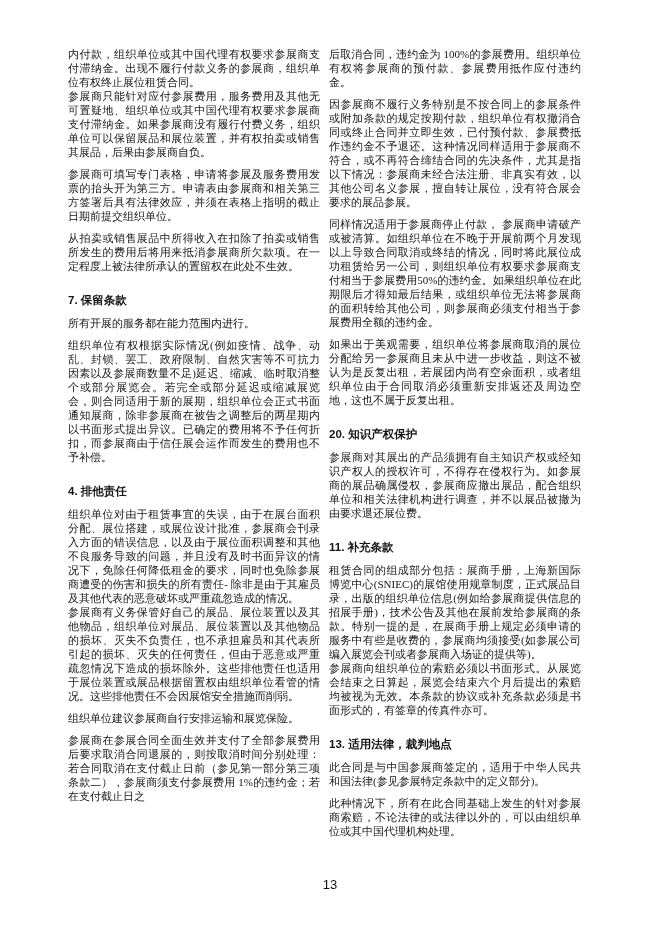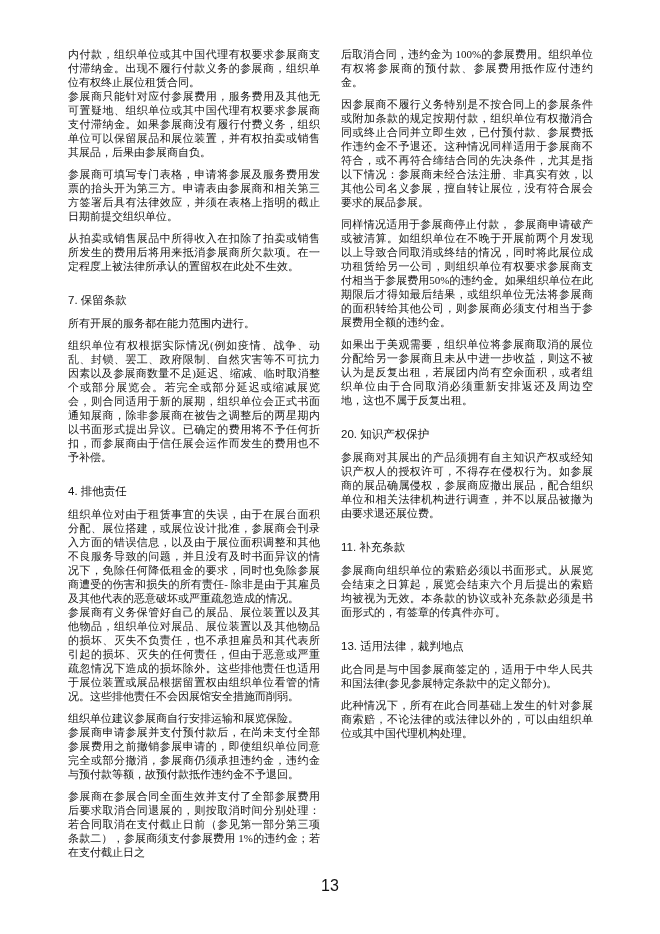--- a/index.html
+++ b/index.html
@@ -13,52 +13,52 @@
     height: 934px;
     background: #ffffff;
     color: #111111;
     overflow: hidden;
   }
   .content {
     position: absolute;
     left: 68px;
     top: 47px;
     display: flex;
-    gap: 21px;
+    gap: 9px;
   }
   .col {
     width: 252px;
     font-family: "Liberation Serif", "DejaVu Serif", serif;
     font-size: 11px;
     line-height: 14px;
     text-align: justify;
     color: #141414;
   }
   .para {
     margin: 8px 0 0 0;
   }
   .para.flush {
     margin-top: 0;
   }
   .heading {
     font-family: "Liberation Sans", "DejaVu Sans", sans-serif;
-    font-weight: normal;
+    font-weight: bold;
     font-size: 11.5px;
     line-height: 14px;
     margin: 20px 0 9px 0;
     text-align: left;
   }
   .page-number {
     position: absolute;
     left: 0;
     top: 877px;
     width: 660px;
     text-align: center;
     font-family: "Liberation Sans", "DejaVu Sans", sans-serif;
-    font-size: 16px;
+    font-size: 13px;
     color: #111111;
   }
 </style>
 </head>
 <body>
 
 <div class="page">
   <div class="content">
 
     <div class="col">
@@ -66,32 +66,32 @@
       <div class="para flush">参展商只能针对应付参展费用，服务费用及其他无可置疑地、组织单位或其中国代理有权要求参展商支付滞纳金。如果参展商没有履行付费义务，组织单位可以保留展品和展位装置，并有权拍卖或销售其展品，后果由参展商自负。</div>
       <div class="para">参展商可填写专门表格，申请将参展及服务费用发票的抬头开为第三方。申请表由参展商和相关第三方签署后具有法律效应，并须在表格上指明的截止日期前提交组织单位。</div>
       <div class="para">从拍卖或销售展品中所得收入在扣除了拍卖或销售所发生的费用后将用来抵消参展商所欠款项。在一定程度上被法律所承认的置留权在此处不生效。</div>
       <div class="heading">7. 保留条款</div>
       <div class="para flush">所有开展的服务都在能力范围内进行。</div>
       <div class="para">组织单位有权根据实际情况(例如疫情、战争、动乱、封锁、罢工、政府限制、自然灾害等不可抗力因素以及参展商数量不足)延迟、缩减、临时取消整个或部分展览会。若完全或部分延迟或缩减展览会，则合同适用于新的展期，组织单位会正式书面通知展商，除非参展商在被告之调整后的两星期内以书面形式提出异议。已确定的费用将不予任何折扣，而参展商由于信任展会运作而发生的费用也不予补偿。</div>
       <div class="heading">4. 排他责任</div>
       <div class="para">组织单位对由于租赁事宜的失误，由于在展台面积分配、展位搭建，或展位设计批准，参展商会刊录入方面的错误信息，以及由于展位面积调整和其他不良服务导致的问题，并且没有及时书面异议的情况下，免除任何降低租金的要求，同时也免除参展商遭受的伤害和损失的所有责任- 除非是由于其雇员及其他代表的恶意破坏或严重疏忽造成的情况。</div>
       <div class="para flush">参展商有义务保管好自己的展品、展位装置以及其他物品，组织单位对展品、展位装置以及其他物品的损坏、灭失不负责任，也不承担雇员和其代表所引起的损坏、灭失的任何责任，但由于恶意或严重疏忽情况下造成的损坏除外。这些排他责任也适用于展位装置或展品根据留置权由组织单位看管的情况。这些排他责任不会因展馆安全措施而削弱。</div>
       <div class="para">组织单位建议参展商自行安排运输和展览保险。</div>
-      <div class="para flush">参展商申请参展并支付预付款后，在尚未支付全部参展费用之前撤销参展申请的，即使组织单位同意完全或部分撤消，参展商仍须承担违约金，违约金与预付款等额，故预付款抵作违约金不予退回。</div>
       <div class="para">参展商在参展合同全面生效并支付了全部参展费用后要求取消合同退展的，则按取消时间分别处理：若合同取消在支付截止日前（参见第一部分第三项条款二），参展商须支付参展费用 1%的违约金；若在支付截止日之</div>
     </div>
 
     <div class="col">
       <div class="para flush">后取消合同，违约金为 100%的参展费用。组织单位有权将参展商的预付款、参展费用抵作应付违约金。</div>
       <div class="para">因参展商不履行义务特别是不按合同上的参展条件或附加条款的规定按期付款，组织单位有权撤消合同或终止合同并立即生效，已付预付款、参展费抵作违约金不予退还。这种情况同样适用于参展商不符合，或不再符合缔结合同的先决条件，尤其是指以下情况：参展商未经合法注册、非真实有效，以其他公司名义参展，擅自转让展位，没有符合展会要求的展品参展。</div>
       <div class="para">同样情况适用于参展商停止付款， 参展商申请破产或被清算。如组织单位在不晚于开展前两个月发现以上导致合同取消或终结的情况，同时将此展位成功租赁给另一公司，则组织单位有权要求参展商支付相当于参展费用50%的违约金。如果组织单位在此期限后才得知最后结果，或组织单位无法将参展商的面积转给其他公司，则参展商必须支付相当于参展费用全额的违约金。</div>
       <div class="para">如果出于美观需要，组织单位将参展商取消的展位分配给另一参展商且未从中进一步收益，则这不被认为是反复出租，若展团内尚有空余面积，或者组织单位由于合同取消必须重新安排返还及周边空地，这也不属于反复出租。</div>
       <div class="heading">20. 知识产权保护</div>
       <div class="para flush">参展商对其展出的产品须拥有自主知识产权或经知识产权人的授权许可，不得存在侵权行为。如参展商的展品确属侵权，参展商应撤出展品，配合组织单位和相关法律机构进行调查，并不以展品被撤为由要求退还展位费。</div>
       <div class="heading">11. 补充条款</div>
+      <div class="para flush">租赁合同的组成部分包括：展商手册，上海新国际博览中心(SNIEC)的展馆使用规章制度，正式展品目录，出版的组织单位信息(例如给参展商提供信息的招展手册)，技术公告及其他在展前发给参展商的条款。特别一提的是，在展商手册上规定必须申请的服务中有些是收费的，参展商均须接受(如参展公司编入展览会刊或者参展商入场证的提供等)。</div>
       <div class="para flush">参展商向组织单位的索赔必须以书面形式。从展览会结束之日算起，展览会结束六个月后提出的索赔均被视为无效。本条款的协议或补充条款必须是书面形式的，有签章的传真件亦可。</div>
       <div class="heading">13. 适用法律，裁判地点</div>
       <div class="para flush">此合同是与中国参展商签定的，适用于中华人民共和国法律(参见参展特定条款中的定义部分)。</div>
       <div class="para">此种情况下，所有在此合同基础上发生的针对参展商索赔，不论法律的或法律以外的，可以由组织单位或其中国代理机构处理。</div>
     </div>
 
   </div>
 
   <div class="page-number">13</div>
 </div>

